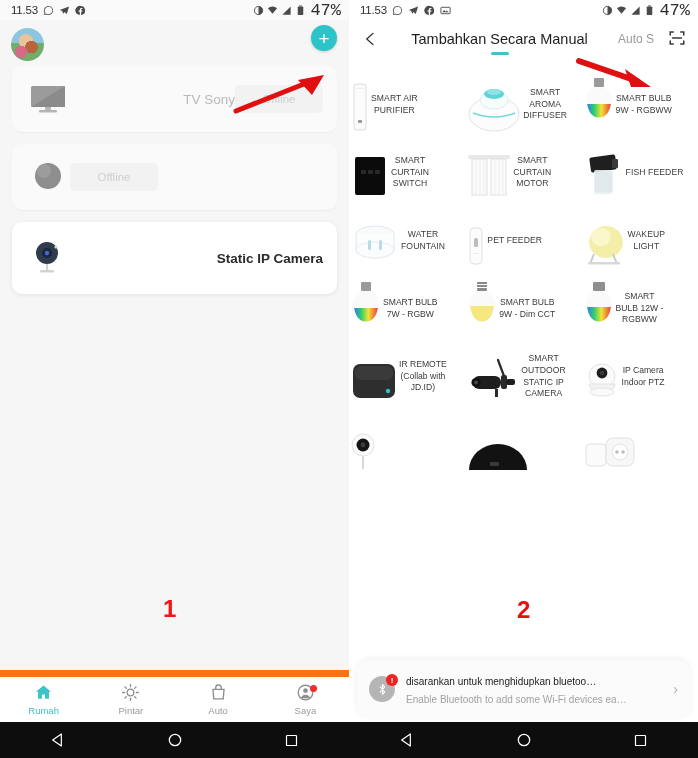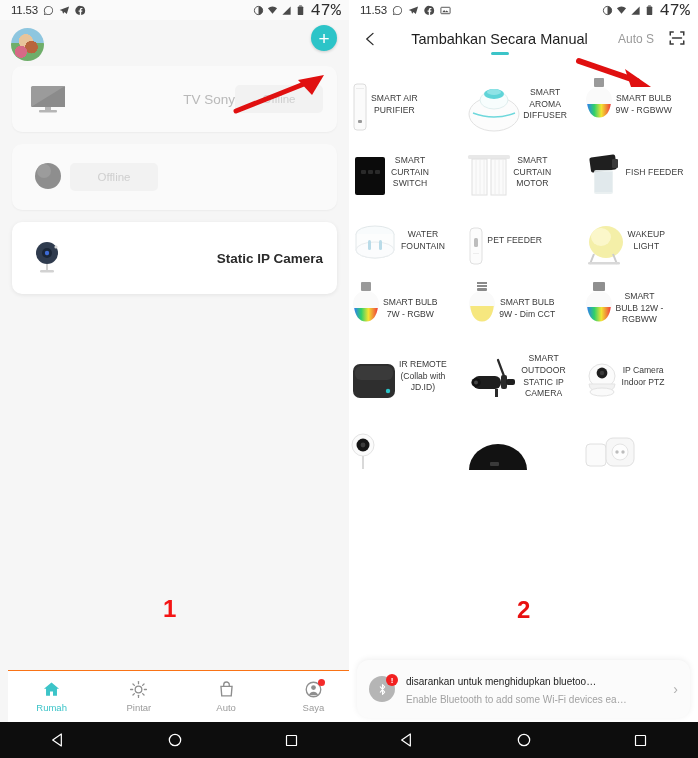--- a/index.html
+++ b/index.html
@@ -58,22 +58,22 @@
   .dev-status {
     width:88px; height:28px; border-radius:5px; background:#f2f2f2;
     display:flex; align-items:center; justify-content:center;
     font-size:11.5px; color:#cfcfcf;
   }
 
   .mark-1 { position:absolute; left:163px; top:595px; font-size:24px; font-weight:bold; color:#f41414; }
 
   
   .tabbar {
-    position:absolute; left:8px; bottom:36px; width:349px; height:52px;
-    background:#ffffff; display:flex; border-top:1px solid #f97316;
+    position:absolute; left:0; bottom:36px; width:349px; height:52px;
+    background:#ffffff; display:flex; border-top:7px solid #f97316;
   }
   .tab { flex:1; display:flex; flex-direction:column; align-items:center; justify-content:center; gap:3px; position:relative; }
   .tab-label { font-size:9.5px; color:#9b9b9b; }
   .tab.active .tab-label { color:#3cc4c8; }
   .tab-badge { position:absolute; top:8px; left:55%; width:7px; height:7px; border-radius:50%; background:#f42b2b; }
 
   
   .navbar {
     position:absolute; left:0; bottom:0; width:349px; height:36px;
     background:#0d0d0d; display:flex; align-items:center; justify-content:space-around;

